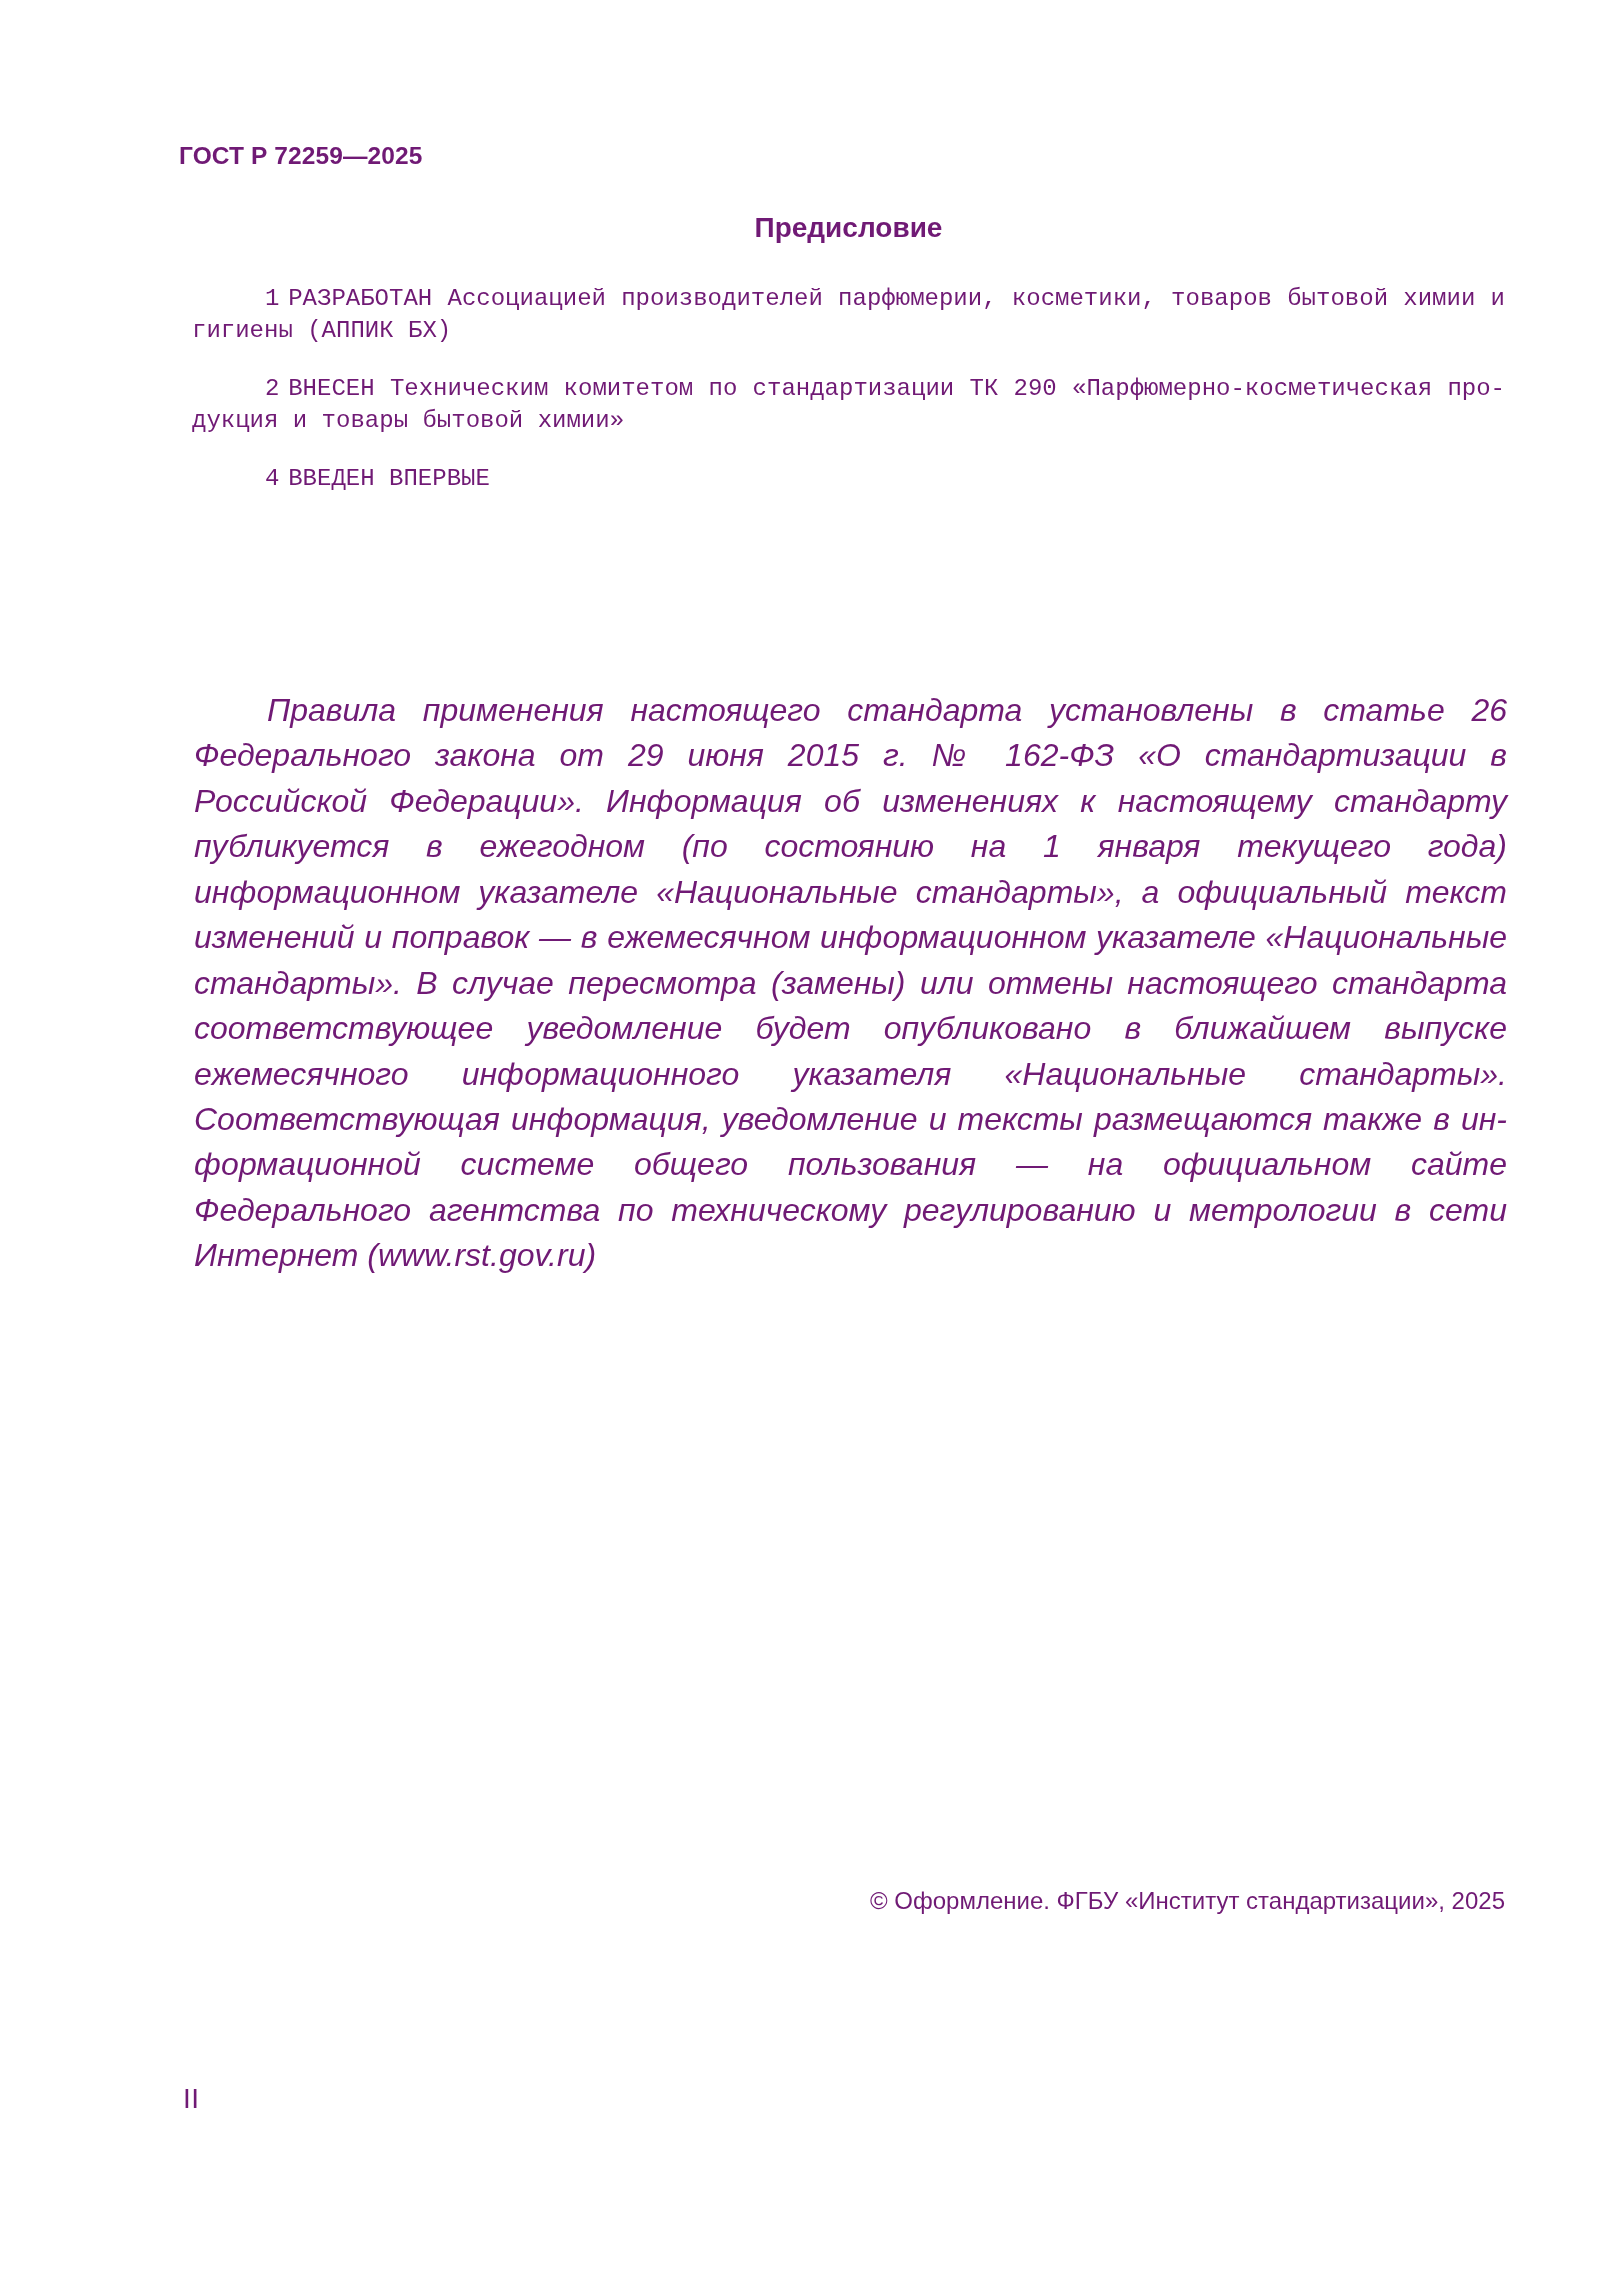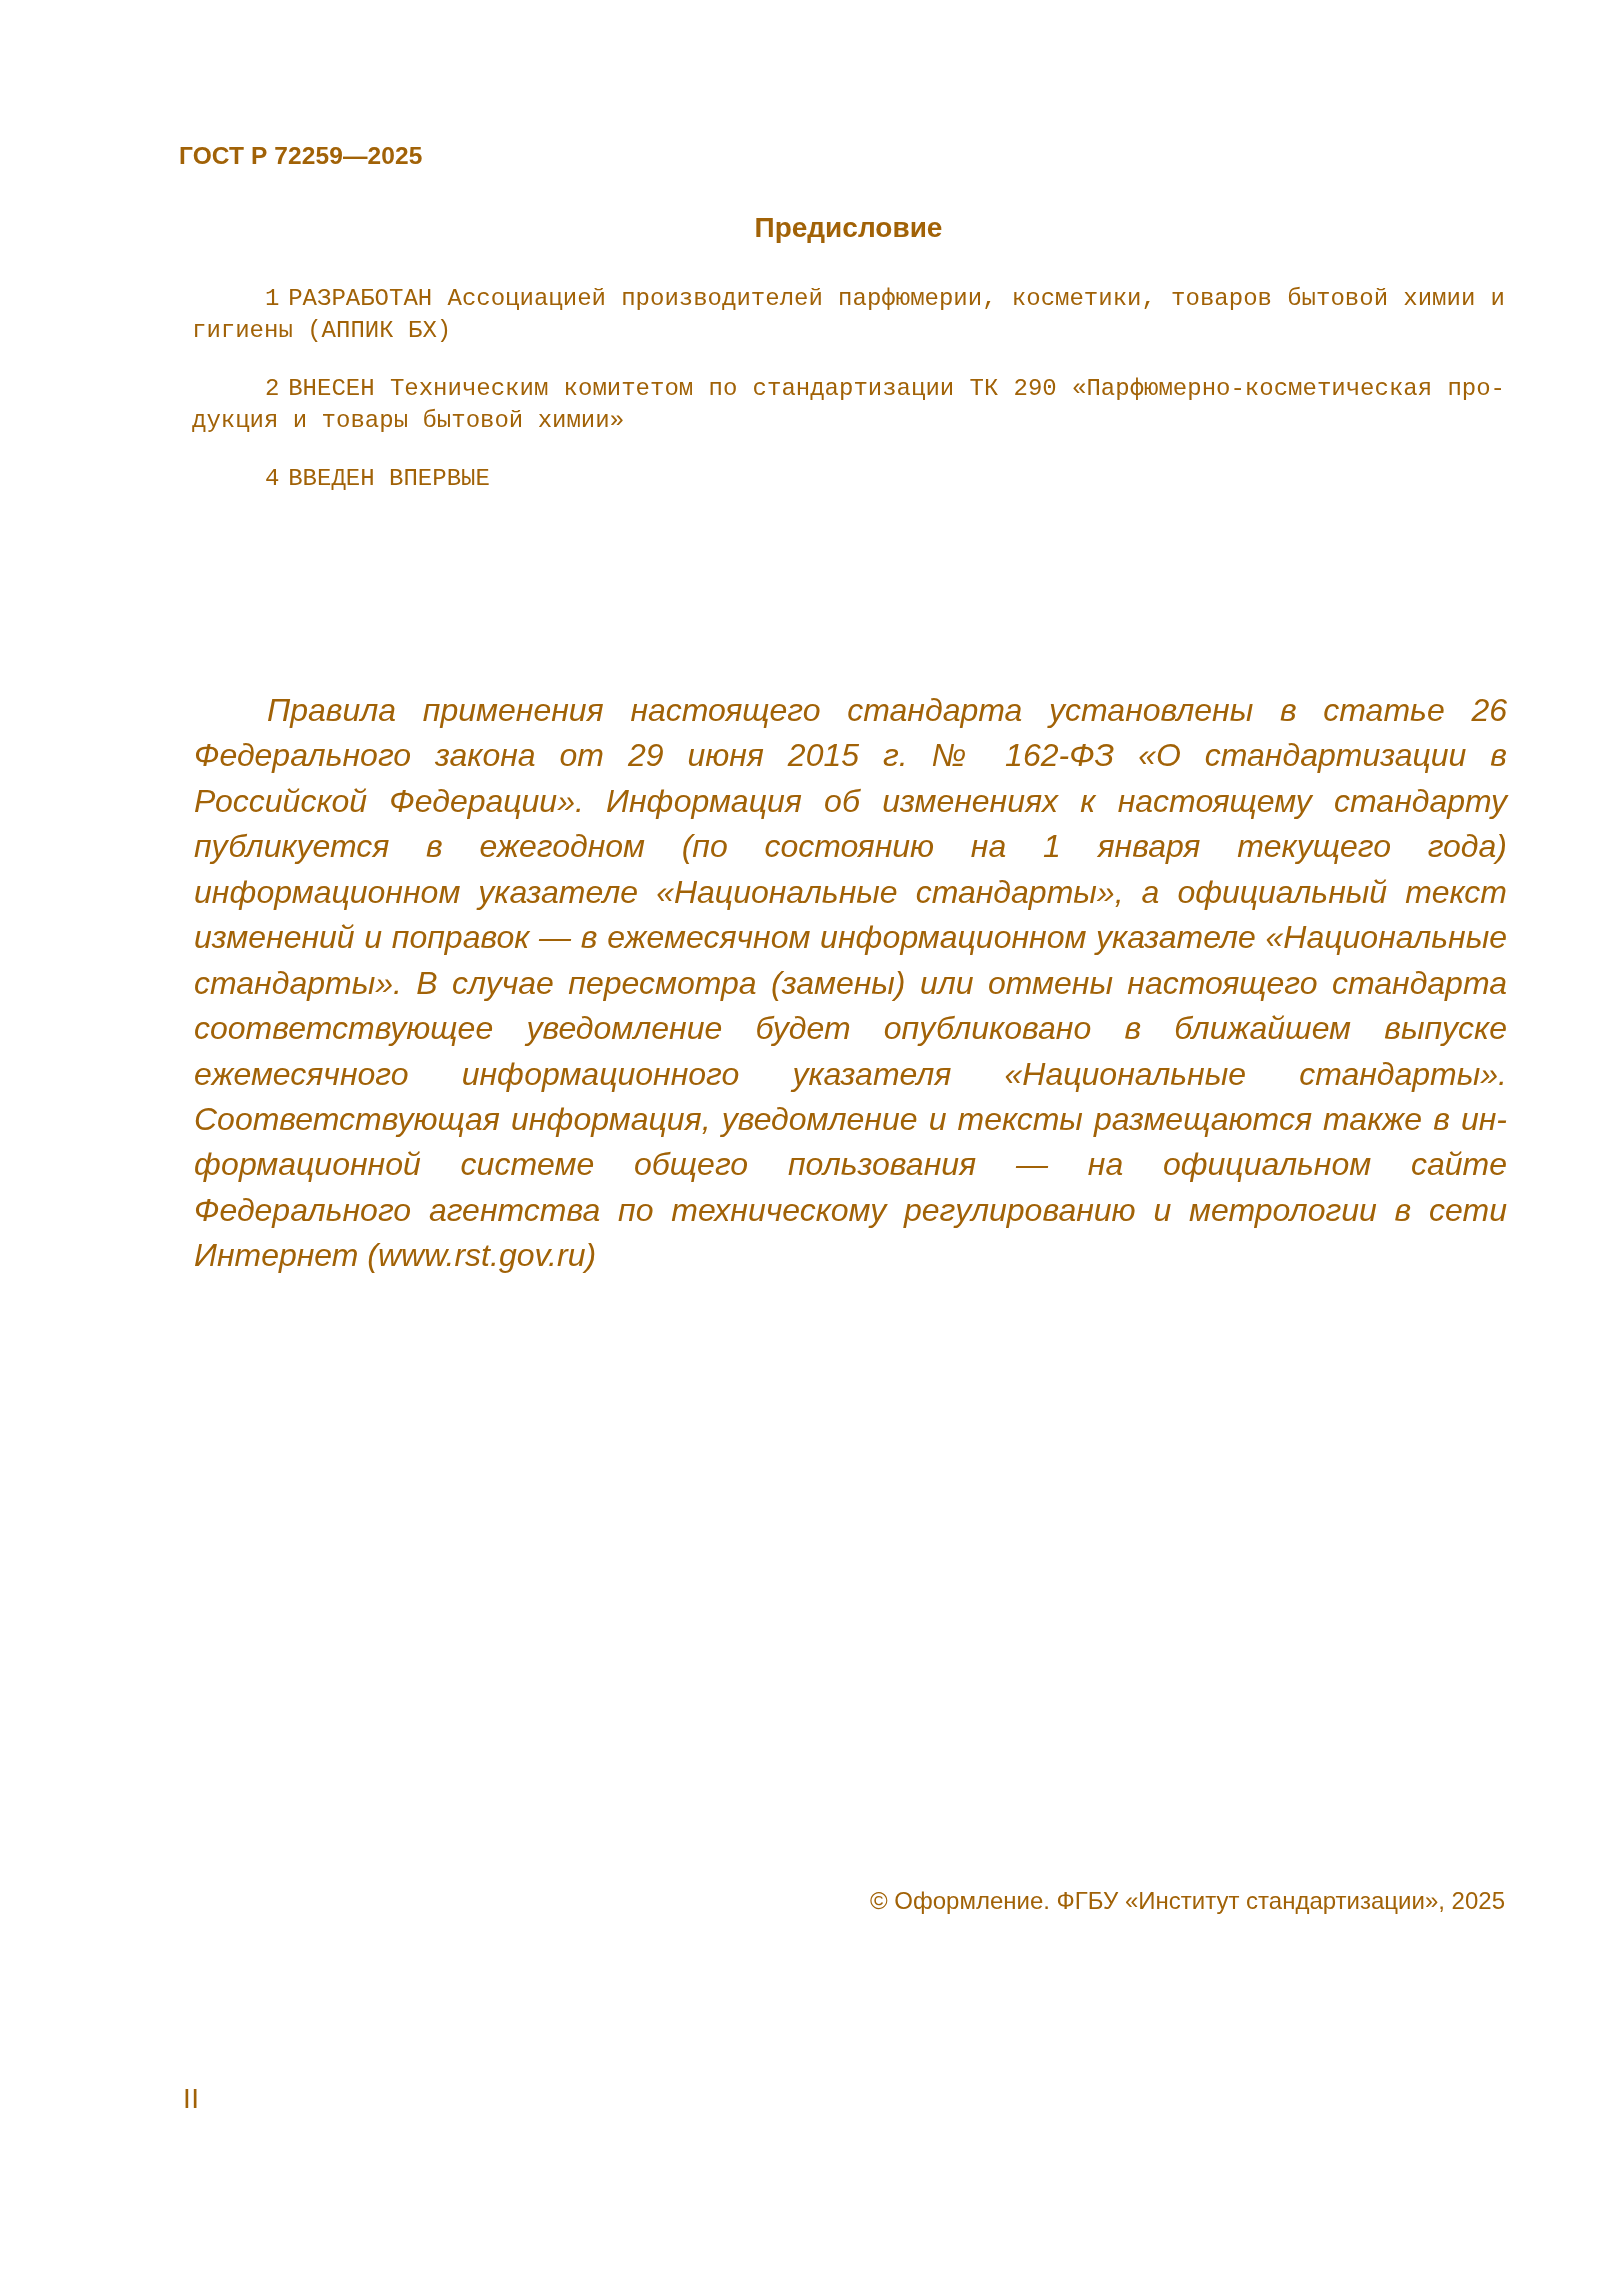--- a/index.html
+++ b/index.html
@@ -7,21 +7,21 @@
     padding: 0;
     background: #ffffff;
   }
 
   .page {
     position: relative;
     width: 1621px;
     height: 2293px;
     background: #ffffff;
     font-family: "Liberation Sans", sans-serif;
-    color: #a16207;
+    color: #701a75;
     overflow: hidden;
     box-sizing: border-box;
   }
 
   
   .running-header {
     position: absolute;
     left: 179px;
     top: 142px;
     font-size: 24.5px;

